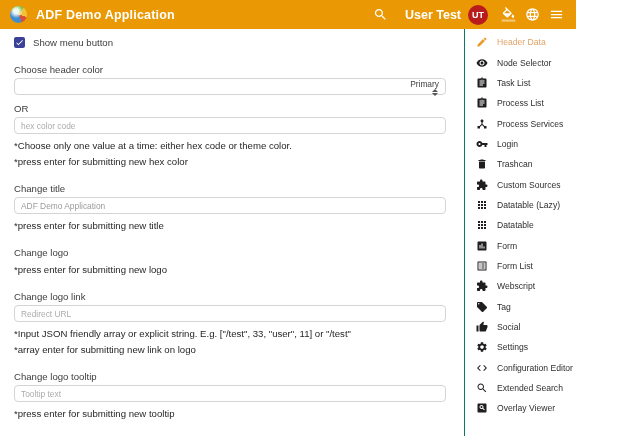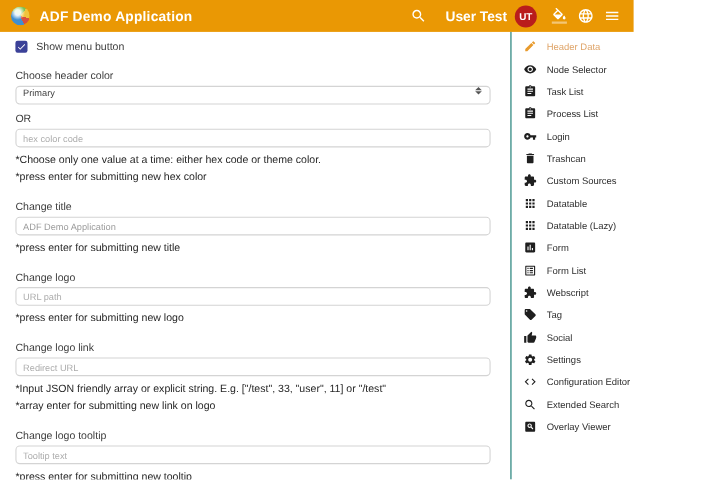--- a/index.html
+++ b/index.html
@@ -35,21 +35,21 @@
   .check-label { font-size:9.6px; color:#3D3D3D; margin-left:8px; }
 
   .f-label { display:block; font-size:9.6px; color:#3D3D3D; margin:0 0 3px 0; }
   .note { font-size:9.6px; color:#262626; margin-top:6px; }
   .note + .note { margin-top:5px; }
   .gap-lg { margin-top:16px; }
 
   .tinput, .tselect { width:100%; height:17px; border:1px solid #D4D4D4; border-radius:4px; background:#fff;
     font-family:"Liberation Sans", sans-serif; font-size:8.4px; color:#9B9B9B; padding:0 6px; outline:none; display:block; }
   .tinput::placeholder { color:#ACACAC; }
-  .tselect { display:flex; align-items:flex-start; justify-content:space-between; color:#3F3F3F; cursor:pointer; }
+  .tselect { display:flex; align-items:flex-end; justify-content:space-between; color:#3F3F3F; cursor:pointer;flex-direction:column; }
   .sel-arrows { display:flex; flex-direction:column; gap:1px; margin-right:1px; }
   .sel-arrows i { display:block; width:0; height:0; border-left:3px solid transparent; border-right:3px solid transparent; }
   .sel-arrows i.up { border-bottom:3.5px solid #555; }
   .sel-arrows i.dn { border-top:3.5px solid #555; }
 
   
   .sidebar { width:112px; flex:0 0 112px; border-left:1px solid #0f766e; padding-top:3px; overflow:hidden; }
   .side-item { height:20.35px; display:flex; align-items:center; padding-left:11px; cursor:pointer; }
   .side-item .ic { width:12px; height:12px; flex:0 0 12px; display:flex; }
   .side-item .ic svg { width:12px; height:12px; fill:#1F1F1F; }
@@ -112,21 +112,20 @@
       <input class="tinput" placeholder="hex color code" style="">
 
       <div class="note">*Choose only one value at a time: either hex code or theme color.</div>
       <div class="note">*press enter for submitting new hex color</div>
 
       <label class="f-label gap-lg">Change title</label>
       <input class="tinput" value="ADF Demo Application" style="">
       <div class="note">*press enter for submitting new title</div>
 
       <label class="f-label gap-lg">Change logo</label>
-      <input class="tinput" placeholder="URL path" style="">
       <div class="note">*press enter for submitting new logo</div>
 
       <label class="f-label gap-lg">Change logo link</label>
       <input class="tinput" placeholder="Redirect URL" style="">
       <div class="note">*Input JSON friendly array or explicit string. E.g. ["/test", 33, "user", 11] or "/test"</div>
       <div class="note">*array enter for submitting new link on logo</div>
 
       <label class="f-label gap-lg">Change logo tooltip</label>
       <input class="tinput" placeholder="Tooltip text" style="">
       <div class="note">*press enter for submitting new tooltip</div>
@@ -162,20 +161,28 @@
           <span class="ic">
             <svg viewBox="0 0 24 24">
               <path fill-rule="evenodd" d="M19 3h-4.18C14.4 1.84 13.3 1 12 1c-1.3 0-2.4.84-2.82 2H5c-1.1 0-2 .9-2 2v14c0 1.1.9 2 2 2h14c1.1 0 2-.9 2-2V5c0-1.1-.9-2-2-2zm-7 0c.55 0 1 .45 1 1s-.45 1-1 1-1-.45-1-1 .45-1 1-1zm2 14H7v-2h7v2zm3-4H7v-2h10v2zm0-4H7V7h10v2z"></path>
             </svg>
           </span>
           <span class="lbl">Process List</span>
         </div>
         <div class="side-item">
           <span class="ic">
             <svg viewBox="0 0 24 24">
+              <path fill-rule="evenodd" d="M17 16l-4-4V8.82C14.16 8.4 15 7.3 15 6c0-1.66-1.34-3-3-3S9 4.34 9 6c0 1.3.84 2.4 2 2.82V12l-4 4H3v5h5v-3.05l4-4.2 4 4.2V21h5v-5h-4z"></path>
+            </svg>
+          </span>
+          <span class="lbl">Process Services</span>
+        </div>
+        <div class="side-item">
+          <span class="ic">
+            <svg viewBox="0 0 24 24">
               <path fill-rule="evenodd" d="M12.65 10C11.83 7.67 9.61 6 7 6c-3.31 0-6 2.69-6 6s2.69 6 6 6c2.61 0 4.83-1.67 5.65-4H17v4h4v-4h2v-4H12.65zM7 14c-1.1 0-2-.9-2-2s.9-2 2-2 2 .9 2 2-.9 2-2 2z"></path>
             </svg>
           </span>
           <span class="lbl">Login</span>
         </div>
         <div class="side-item">
           <span class="ic">
             <svg viewBox="0 0 24 24">
               <path fill-rule="evenodd" d="M6 19c0 1.1.9 2 2 2h8c1.1 0 2-.9 2-2V7H6v12zM19 4h-3.5l-1-1h-5l-1 1H5v2h14V4z"></path>
             </svg>
@@ -189,29 +196,29 @@
             </svg>
           </span>
           <span class="lbl">Custom Sources</span>
         </div>
         <div class="side-item">
           <span class="ic">
             <svg viewBox="0 0 24 24">
               <path fill-rule="evenodd" d="M4 8h4V4H4v4zm6 12h4v-4h-4v4zm-6 0h4v-4H4v4zm0-6h4v-4H4v4zm6 0h4v-4h-4v4zm6-10v4h4V4h-4zm-6 4h4V4h-4v4zm6 6h4v-4h-4v4zm0 6h4v-4h-4v4z"></path>
             </svg>
           </span>
+          <span class="lbl">Datatable (Lazy)</span>
+        </div>
+        <div class="side-item">
+          <span class="ic">
+            <svg viewBox="0 0 24 24">
+              <path fill-rule="evenodd" d="M4 8h4V4H4v4zm6 12h4v-4h-4v4zm-6 0h4v-4H4v4zm0-6h4v-4H4v4zm6 0h4v-4h-4v4zm6-10v4h4V4h-4zm-6 4h4V4h-4v4zm6 6h4v-4h-4v4zm0 6h4v-4h-4v4z"></path>
+            </svg>
+          </span>
           <span class="lbl">Datatable</span>
-        </div>
-        <div class="side-item">
-          <span class="ic">
-            <svg viewBox="0 0 24 24">
-              <path fill-rule="evenodd" d="M4 8h4V4H4v4zm6 12h4v-4h-4v4zm-6 0h4v-4H4v4zm0-6h4v-4H4v4zm6 0h4v-4h-4v4zm6-10v4h4V4h-4zm-6 4h4V4h-4v4zm6 6h4v-4h-4v4zm0 6h4v-4h-4v4z"></path>
-            </svg>
-          </span>
-          <span class="lbl">Datatable (Lazy)</span>
         </div>
         <div class="side-item">
           <span class="ic">
             <svg viewBox="0 0 24 24">
               <path fill-rule="evenodd" d="M19 3H5c-1.1 0-2 .9-2 2v14c0 1.1.9 2 2 2h14c1.1 0 2-.9 2-2V5c0-1.1-.9-2-2-2zM9 17H7v-7h2v7zm4 0h-2V7h2v10zm4 0h-2v-4h2v4z"></path>
             </svg>
           </span>
           <span class="lbl">Form</span>
         </div>
         <div class="side-item">

